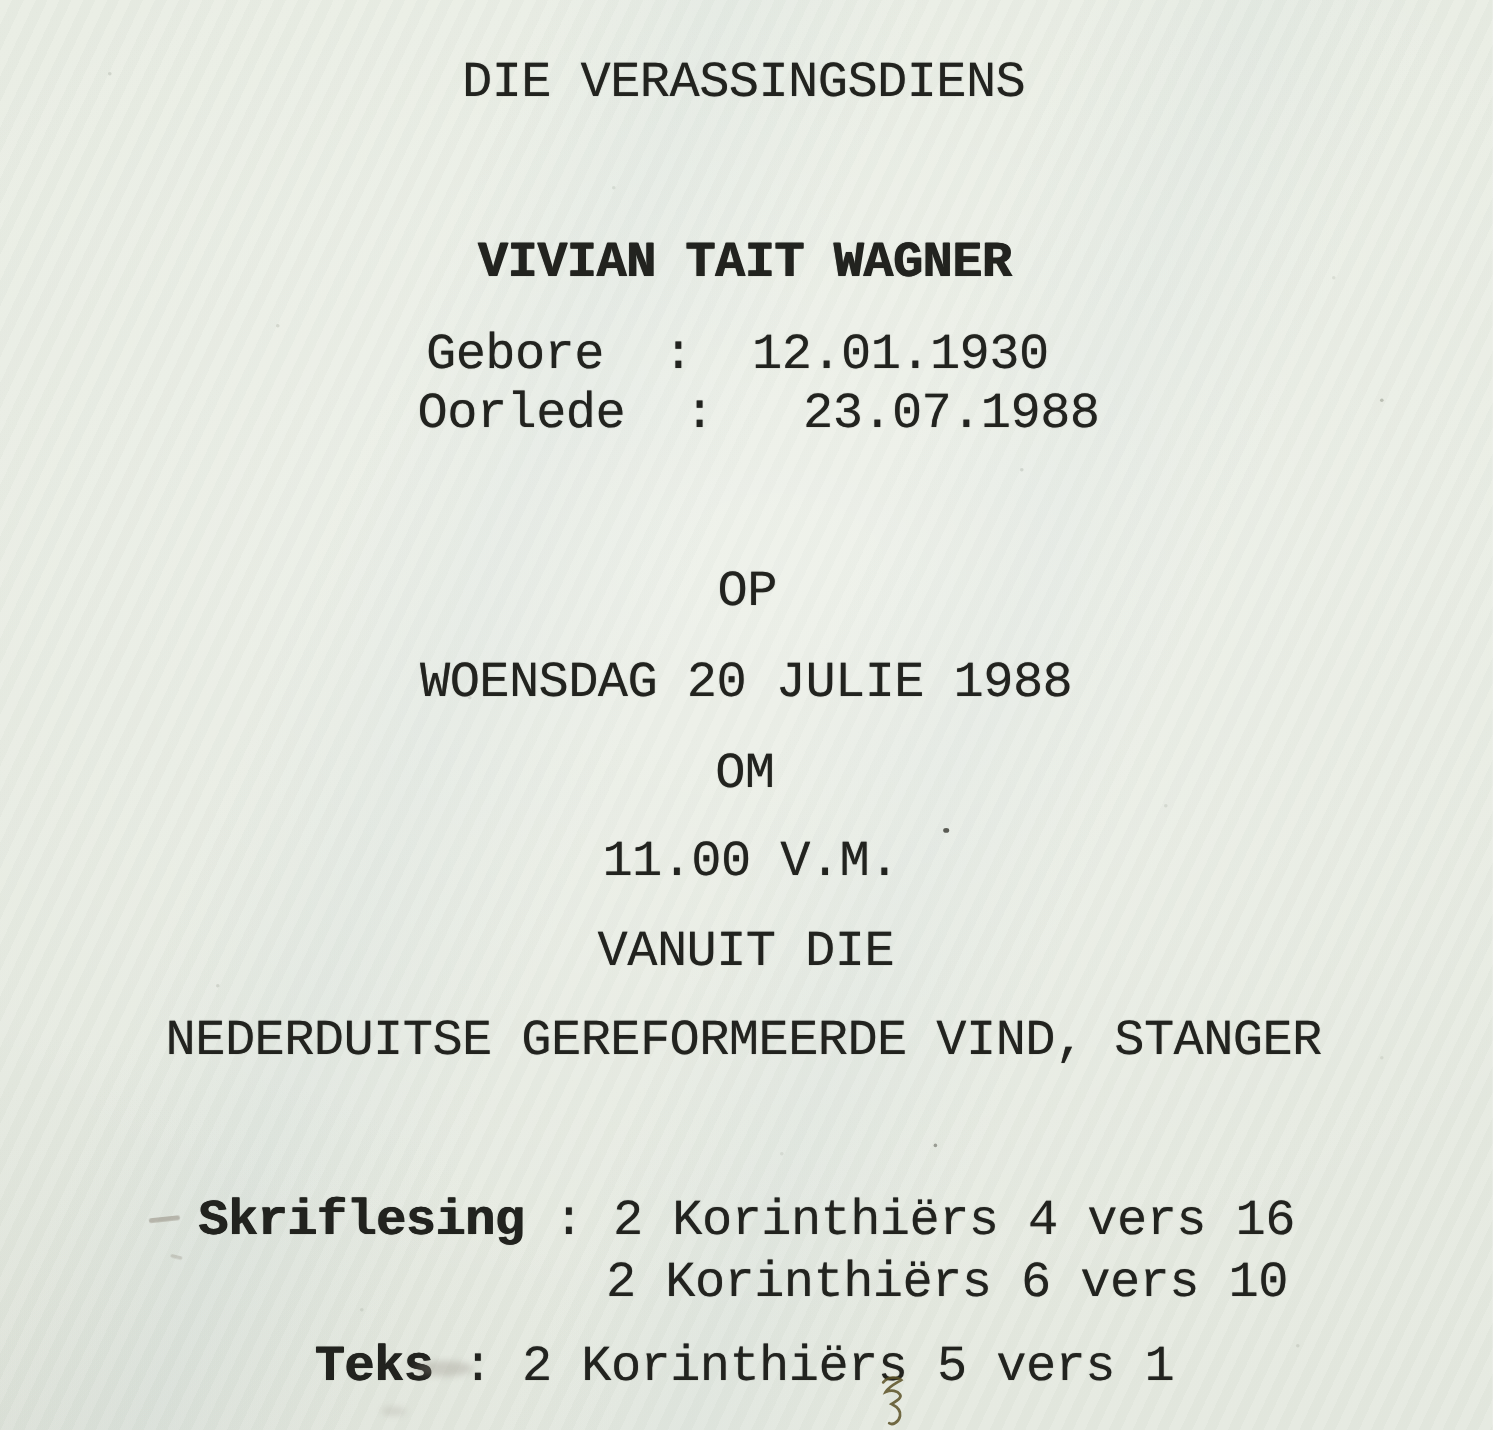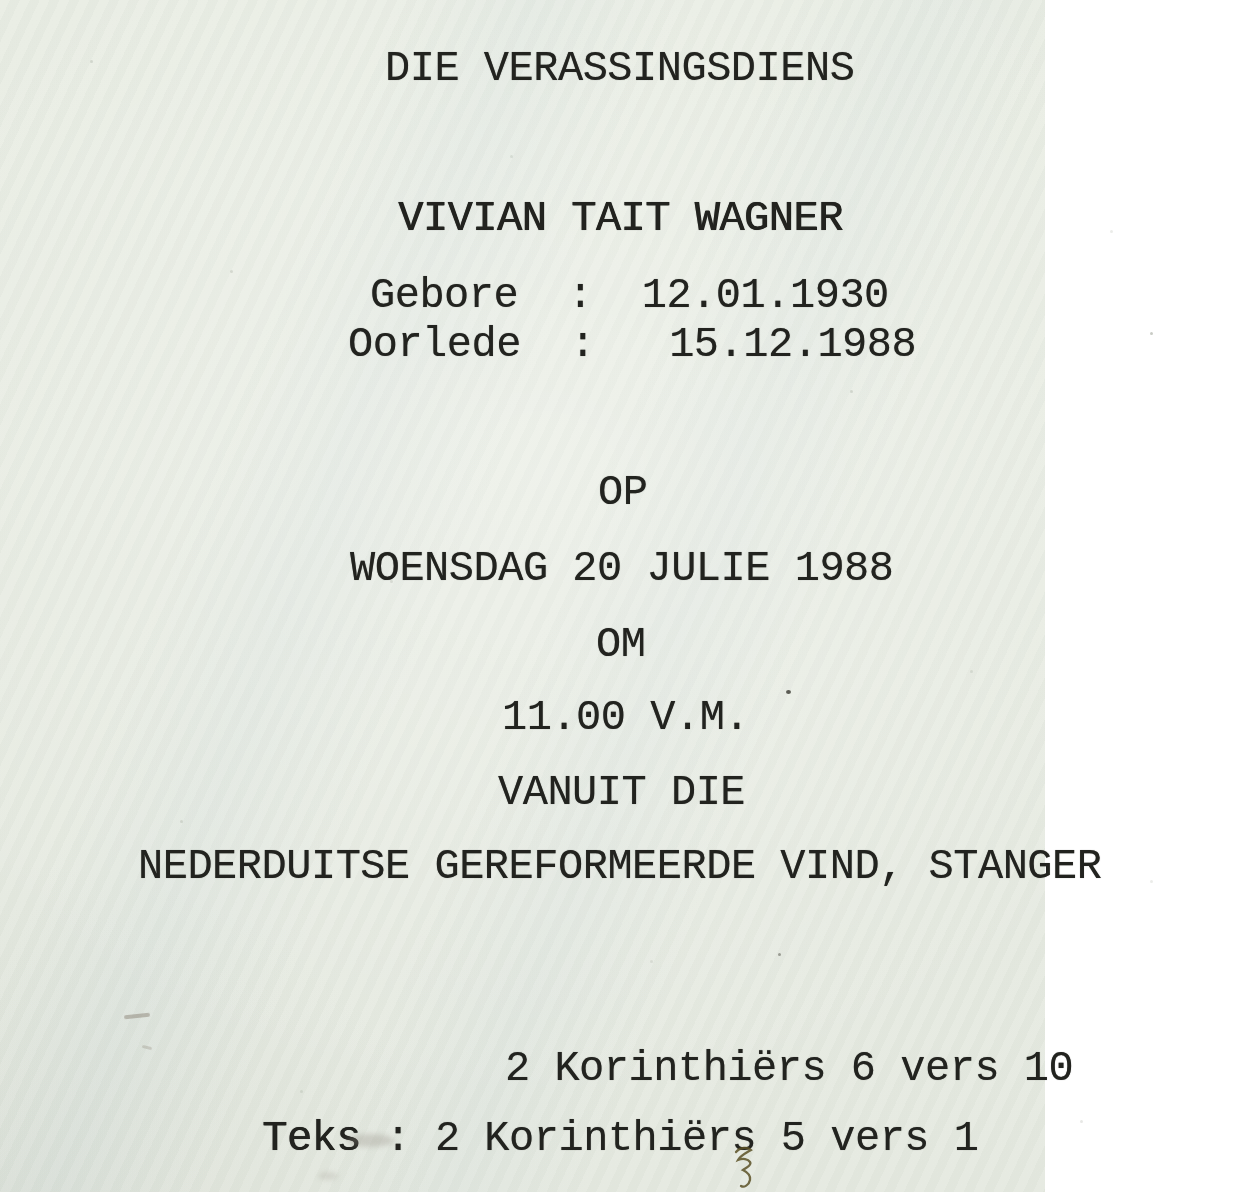--- a/index.html
+++ b/index.html
@@ -4,42 +4,42 @@
 <style>
   html, body { margin: 0; padding: 0; }
   body {
     width: 1244px;
     height: 1192px;
     overflow: hidden;
     font-family: "Liberation Mono", "DejaVu Sans Mono", monospace;
   }
   .paper {
     position: relative;
-    width: 1045px;
+    width: 1244px;
     height: 1192px;
     color: #22231f;
     background-color: #e9ede4;
     background-image:
       radial-gradient(120% 90% at 52% 40%, rgba(255,255,255,0.28), rgba(255,255,255,0) 60%),
       linear-gradient(112deg, rgba(176,198,208,0) 26%, rgba(176,198,208,0.10) 35%, rgba(176,198,208,0) 45%, rgba(176,198,208,0) 52%, rgba(176,198,208,0.09) 61%, rgba(176,198,208,0) 70%),
       repeating-linear-gradient(115deg, rgba(255,255,255,0.05) 0px, rgba(255,255,255,0.05) 9px, rgba(158,174,162,0.05) 9px, rgba(158,174,162,0.05) 18px),
       radial-gradient(60% 40% at 0% 100%, rgba(150,162,150,0.10), rgba(150,162,150,0) 70%),
       linear-gradient(#e9ede4, #e5e9e0);
     text-align: right;
   }
   .line {
     position: absolute;
     font-size: 42px;
     line-height: 1;
     letter-spacing: -0.5px;
     white-space: pre;
     text-shadow: 0 0 0.8px rgba(35,35,32,0.6);
   }
   .b {
-    font-weight: 400;
+    font-weight: 700;
     text-shadow: 0.7px 0 0 currentColor, 0 0 0.8px rgba(35,35,32,0.6);
   }
   .mark { position: absolute; }
   .pencil {
     background: rgba(125,115,100,0.42);
     border-radius: 3px;
     filter: blur(0.6px);
   }
   .smudge {
     background: rgba(145,140,128,0.30);
@@ -69,38 +69,39 @@
 </head>
 <body>
 
 <div class="paper">
 
   <div class="line" style="left:385px; top:48px">DIE VERASSINGSDIENS</div>
 
 
   <div class="line b" style="left:398px; top:198px">VIVIAN TAIT WAGNER</div>
 
-  <div class="line" style="left:370px; top:275px"><span>Gebore  :  </span><span>12.01.1930</span></div>
+  <div class="line" style="left:355px; top:275px"><span>Gebore  :  </span><span>12.01.1930</span></div>
 
-  <div class="line" style="left:348px; top:324px"><span>Oorlede  :   </span><span>15.12.1988</span></div>
+  <div class="line" style="left:348px; top:324px"><span>Oorlede  :   </span><span>23.07.1988</span></div>
 
 
   <div class="line" style="left:598px; top:472px">OP</div>
 
   <div class="line" style="left:350px; top:548px">WOENSDAG 20 JULIE 1988</div>
 
   <div class="line" style="left:596px; top:624px">OM</div>
 
   <div class="line" style="left:502px; top:697px">11.00 V.M.</div>
 
   <div class="line" style="left:498px; top:772px">VANUIT DIE</div>
 
   <div class="line" style="left:138px; top:846px">NEDERDUITSE GEREFORMEERDE VIND, STANGER</div>
 
 
+  <div class="line" style="left:165px; top:996px"><span class="b">Skriflesing</span><span> : </span><span>2 Korinthiërs 4 vers 16</span></div>
 
   <div class="line" style="left:505px; top:1048px">2 Korinthiërs 6 vers 10</div>
 
   <div class="line" style="left:262px; top:1118px"><span class="b">Teks</span><span> : </span><span>2 Korinthiërs 5 vers 1</span></div>
 
   <svg class="mark" style="left:730px; top:1146px" width="30" height="46" viewBox="0 0 30 46">
     <path d="M6 6 C10 1 18 1 21 4 C16 7 10 10 8 14 C13 12 18 13 20 16 C22 19 16 22 13 24 C17 26 21 29 20 34 C19 39 14 42 11 40" fill="none" stroke="#5a5126" stroke-width="2.3" stroke-linecap="round" opacity="0.85"></path>
   </svg>
 
   <div class="mark pencil" style="left:124px; top:1014px; width:26px; height:4px; transform:rotate(-6deg)"></div>

